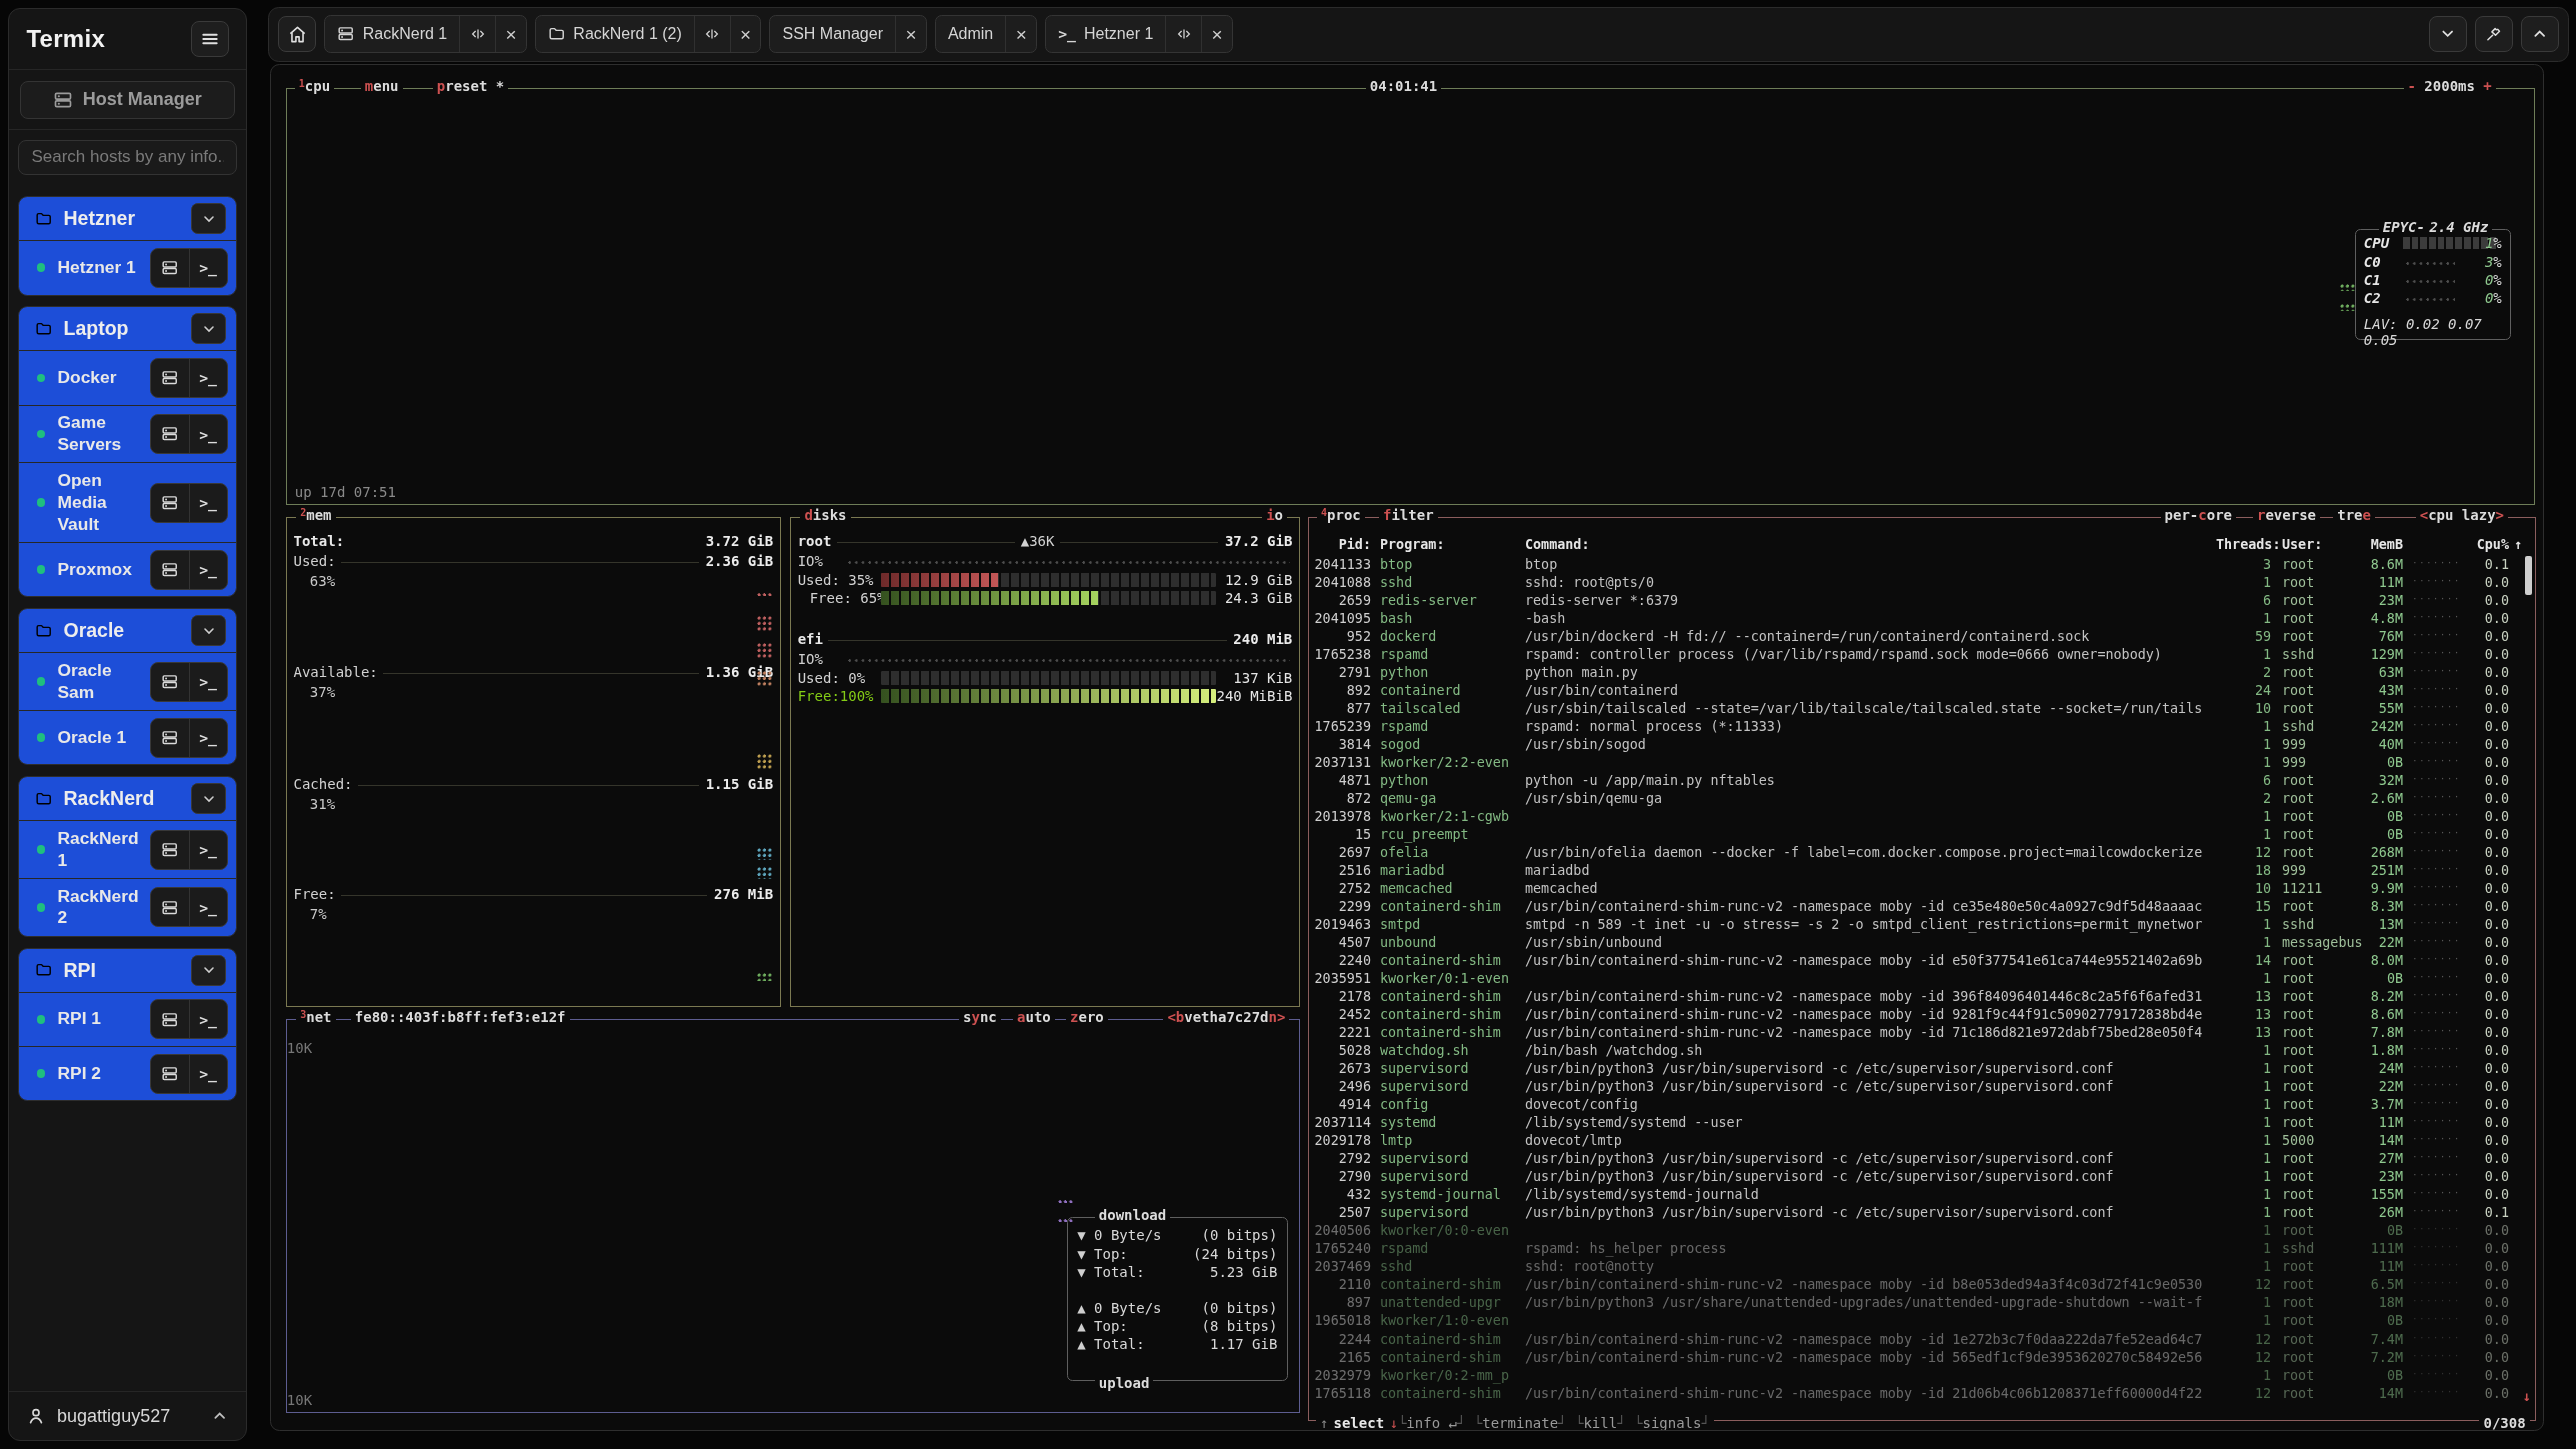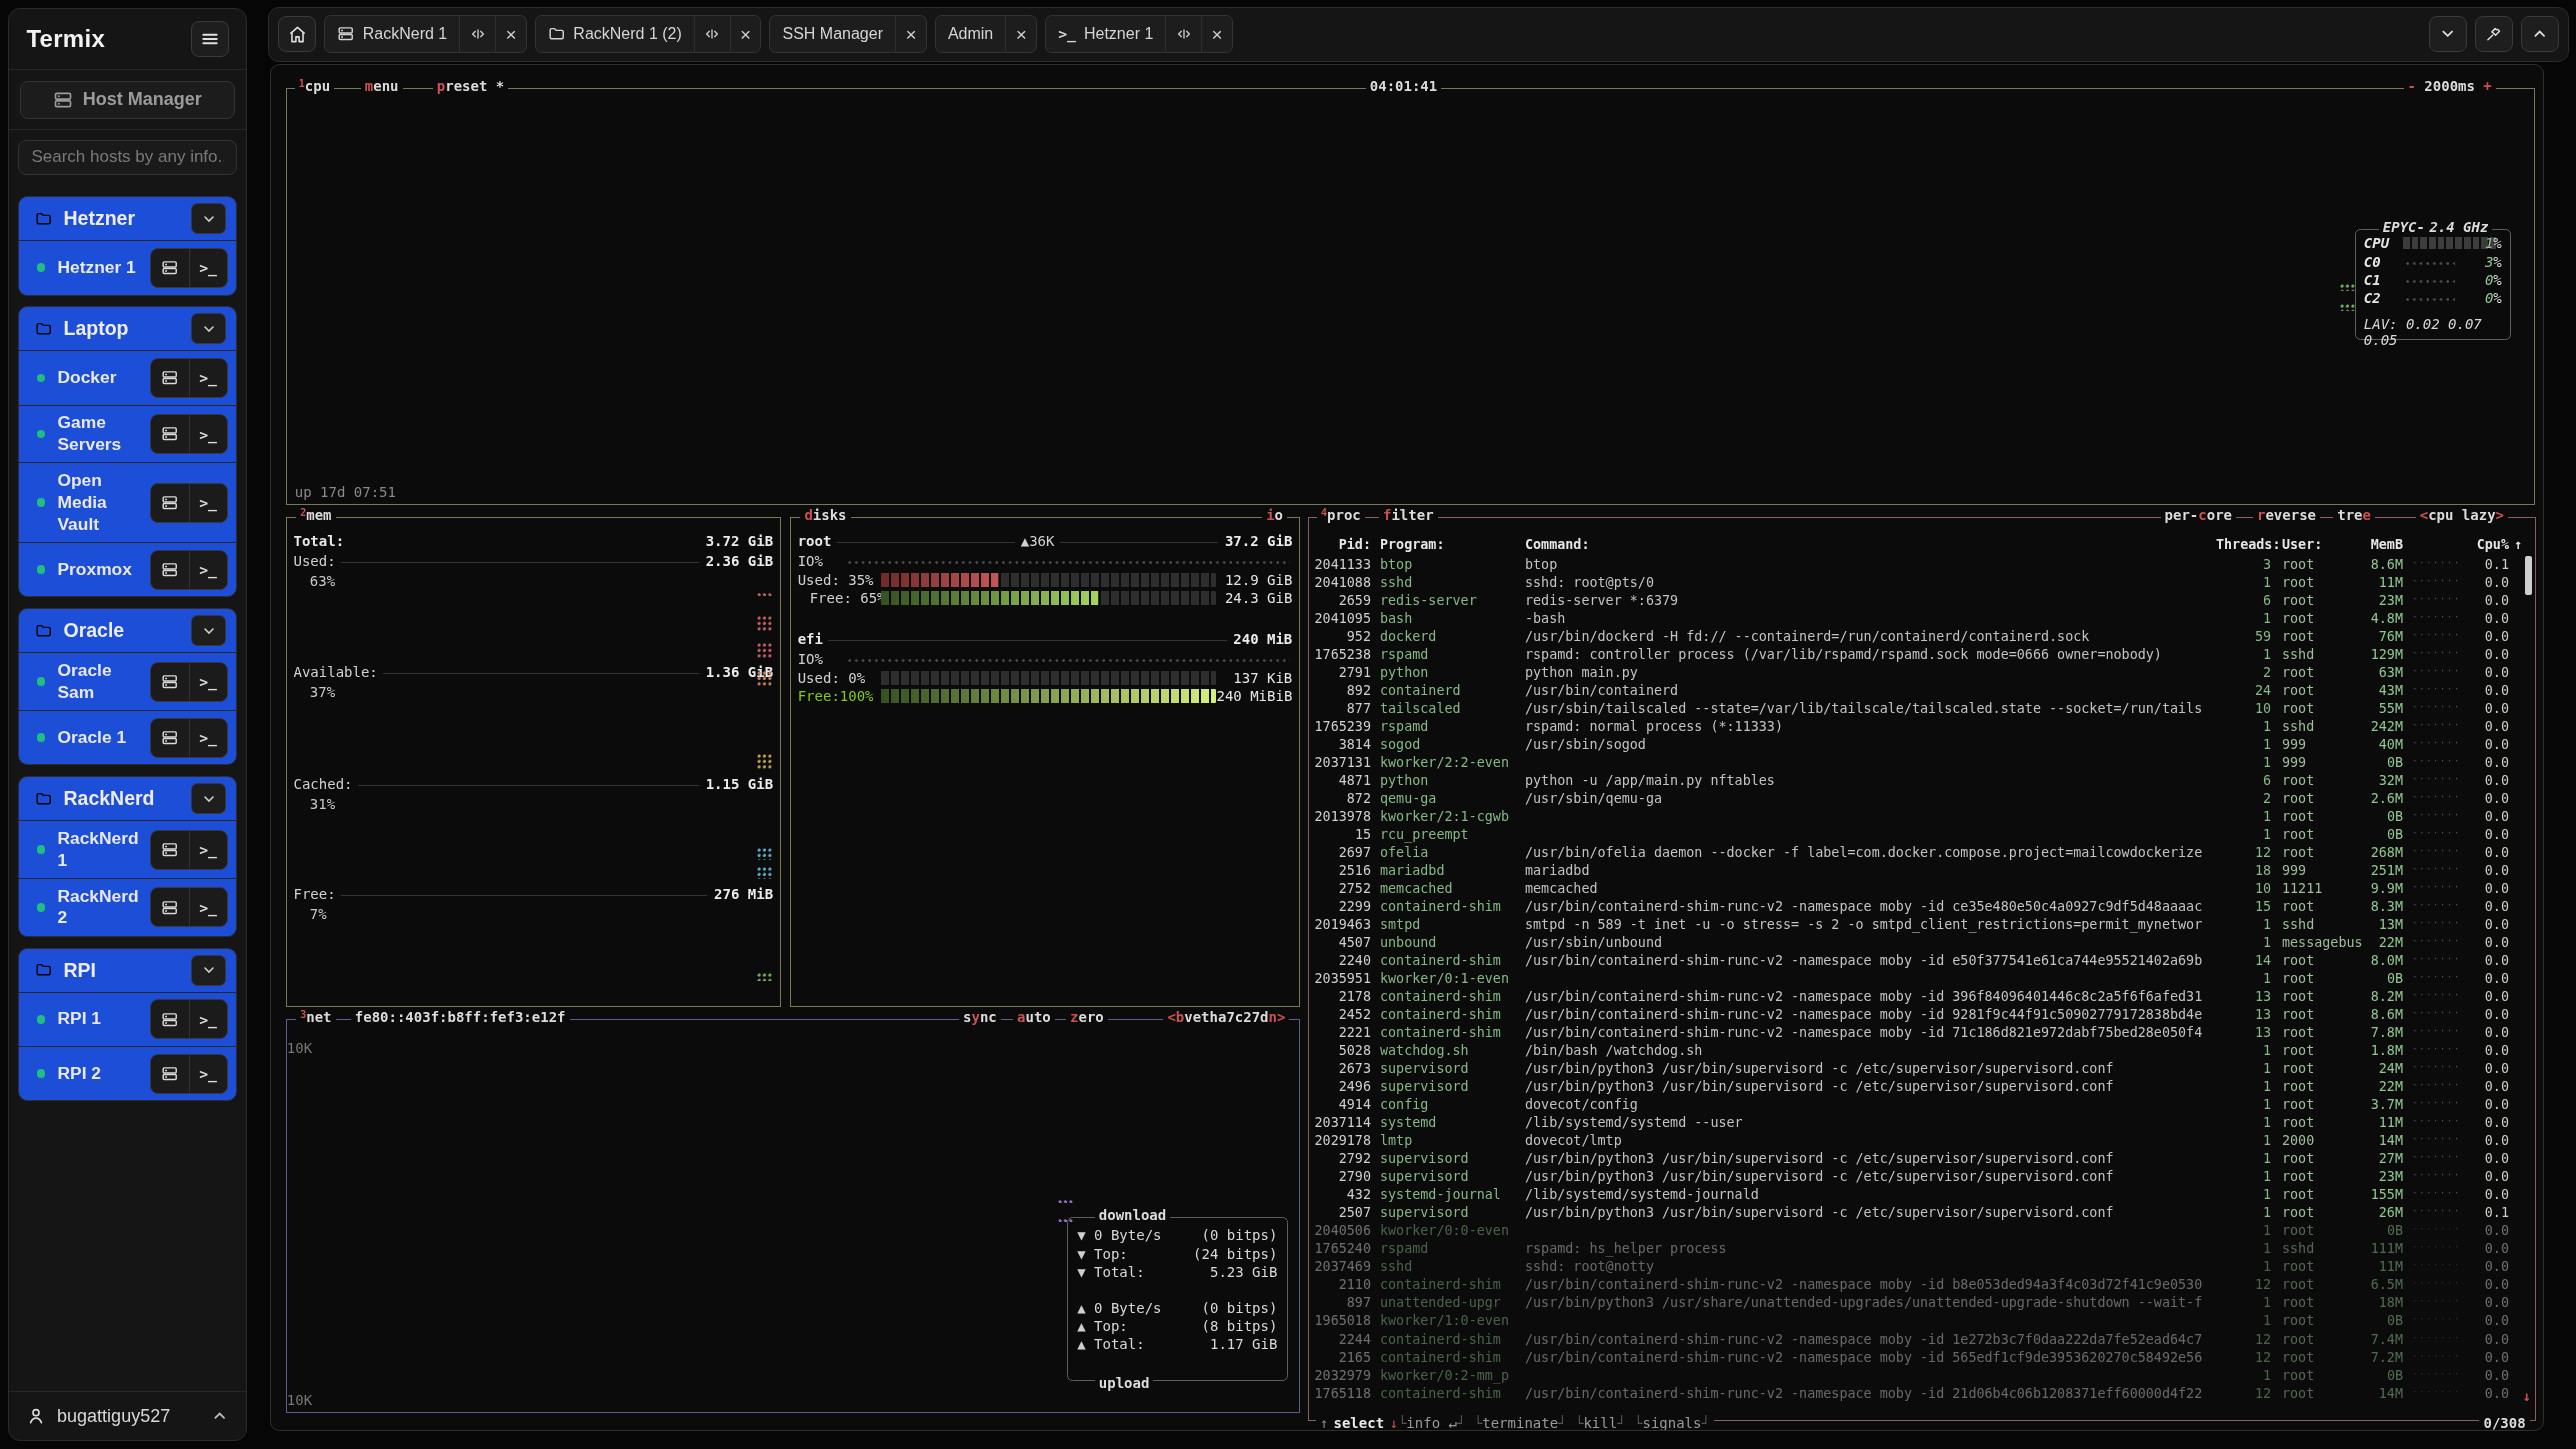--- a/index.html
+++ b/index.html
@@ -1026,21 +1026,21 @@
           <span class="c-usr">root</span>
           <span class="c-mem">11M</span>
           <span class="c-mdots">·······</span>
           <span class="c-cpu">0.0</span>
         </div>
         <div class="prow" style="top: 576px;">
           <span class="c-pid">2029178</span>
           <span class="c-prog">lmtp</span>
           <span class="c-cmd">dovecot/lmtp</span>
           <span class="c-thr">1</span>
-          <span class="c-usr">2000</span>
+          <span class="c-usr">5000</span>
           <span class="c-mem">14M</span>
           <span class="c-mdots">·······</span>
           <span class="c-cpu">0.0</span>
         </div>
         <div class="prow" style="top: 594px;">
           <span class="c-pid">2792</span>
           <span class="c-prog">supervisord</span>
           <span class="c-cmd">/usr/bin/python3 /usr/bin/supervisord -c /etc/supervisor/supervisord.conf</span>
           <span class="c-thr">1</span>
           <span class="c-usr">root</span>

